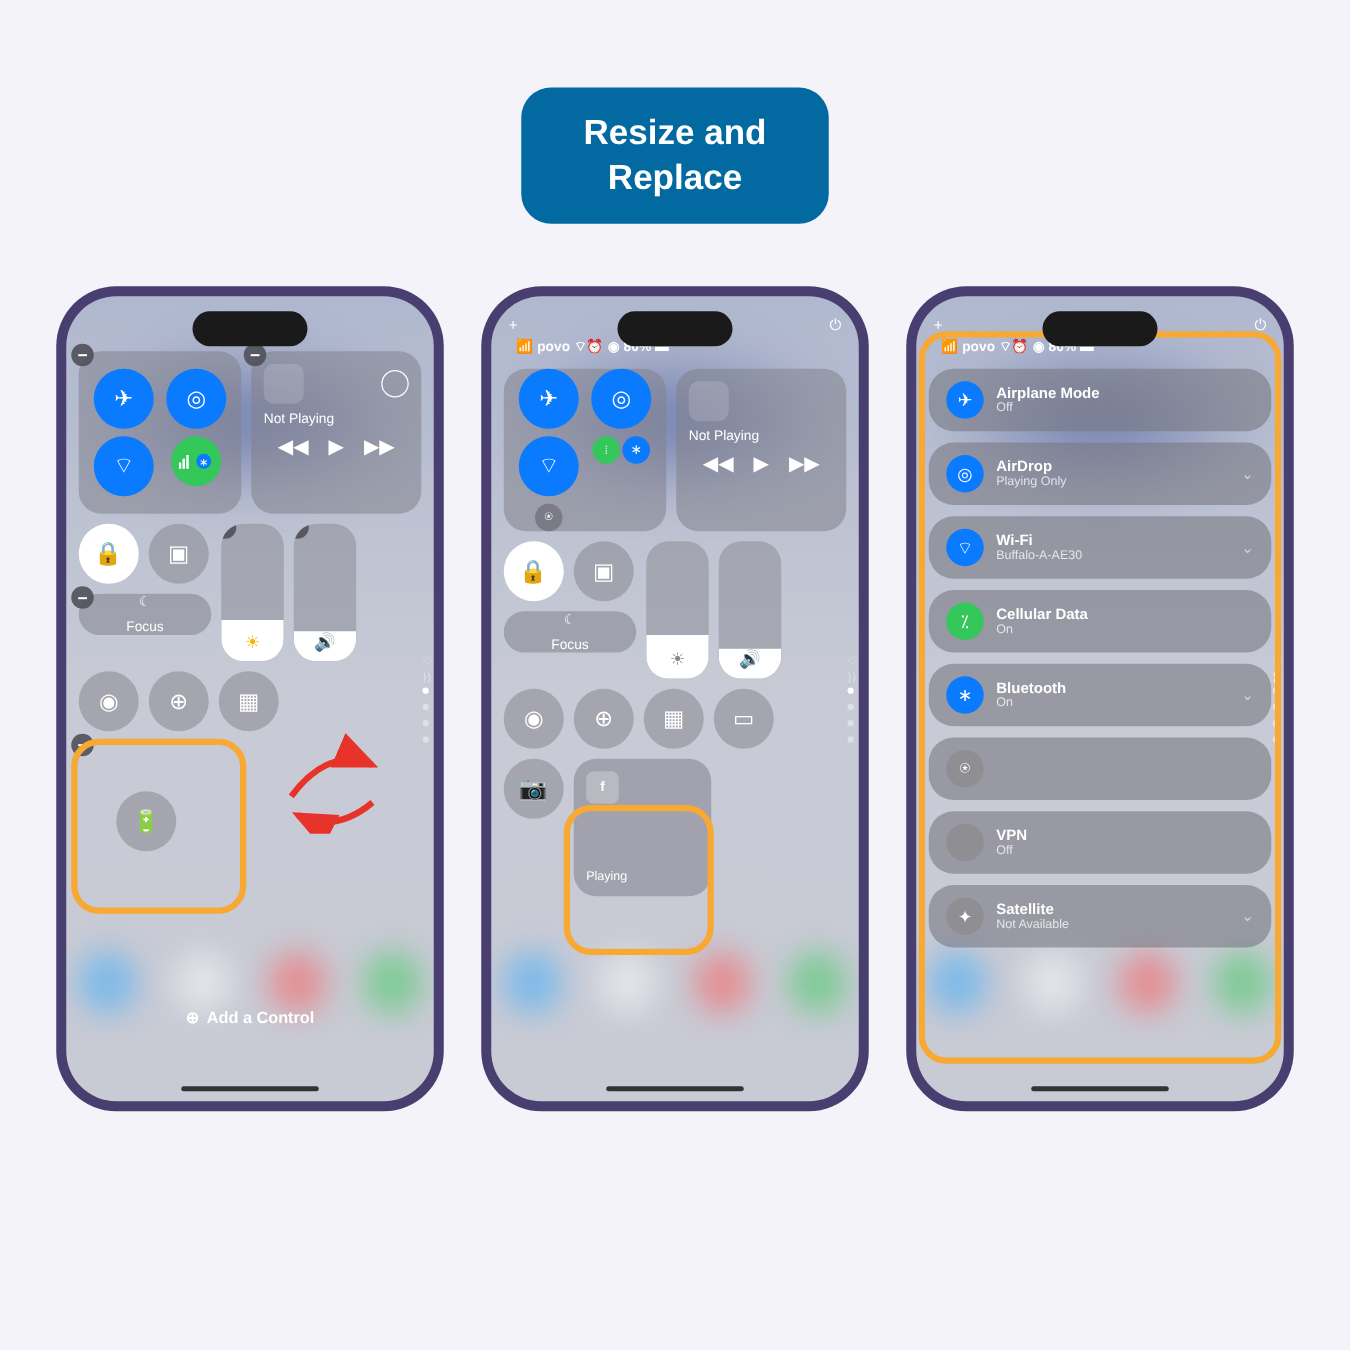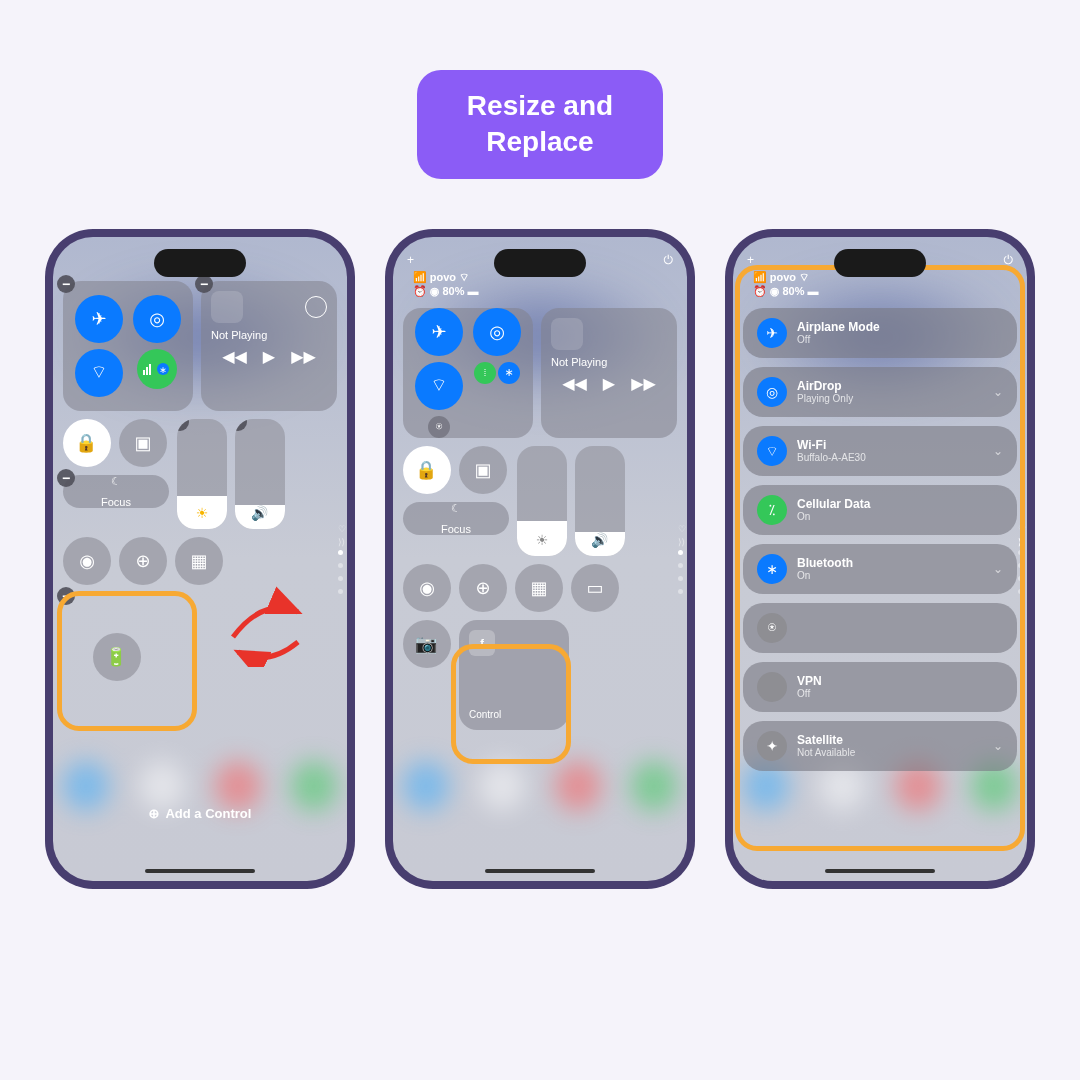--- a/index.html
+++ b/index.html
@@ -7,21 +7,21 @@
   width: 1080px; height: 1080px;
   background: #f5f3fa;
   font-family: -apple-system, BlinkMacSystemFont, "Segoe UI", sans-serif;
   position: relative;
 }
 .labels {
   display: flex; justify-content: space-around;
   padding: 70px 40px 20px;
 }
 .label {
-  background: #8b5cf6;
+  background: #0369a1;
   color: #fff;
   font-size: 28px;
   font-weight: 700;
   text-align: center;
   padding: 18px 24px;
   border-radius: 24px;
   white-space: pre-line;
   line-height: 1.3;
   width: 246px;
 }
@@ -58,21 +58,21 @@
 .glow {
   position: absolute; top: 30px; left: 10px; right: 10px; height: 140px;
   background: radial-gradient(ellipse at center, rgba(40,60,140,0.5), transparent 70%);
   filter: blur(18px); pointer-events: none;
 }
 .cc {
   position: absolute; inset: 0; padding: 44px 10px 10px;
 }
 .statusbar {
   display: flex; color: #fff;
-  font-size: 11px; font-weight: 600; padding: 0 10px; margin-bottom: 10px; flex-direction: column;
+  font-size: 11px; font-weight: 600; padding: 0 10px; margin-bottom: 10px;
 }
 
 .row { display: flex; gap: 8px; margin-bottom: 8px; }
 .tile {
   background: rgba(130,130,140,0.55);
   border-radius: 18px;
   position: relative;
   display: flex; flex-direction: column;
   color: #fff; font-size: 11px;
 }
@@ -348,21 +348,21 @@
         <div class="row">
           <div class="smallcirc">◉</div>
           <div class="smallcirc">⊕</div>
           <div class="smallcirc">▦</div>
           <div class="smallcirc">▭</div>
         </div>
         <div class="row">
           <div class="smallcirc">📷</div>
           <div class="tile fb">
             <div style="width:26px;height:26px;background:rgba(255,255,255,0.25);border-radius:6px;display:flex;align-items:center;justify-content:center;font-weight:700;">f</div>
-            <div style="margin-top:auto;font-size:10px;">Control</div>
+            <div style="margin-top:auto;font-size:10px;">Playing</div>
           </div>
         </div>
 
         <div class="highlight" style="top:407px;left:58px;width:120px;height:120px;"></div>
 
         <div class="page-dots">
           <span style="font-size:9px;background:none;color:rgba(255,255,255,0.5);">♡</span>
           <span style="font-size:9px;background:none;color:rgba(255,255,255,0.5);">⟩⟩</span>
           <span class="active"></span>
             <span></span>

